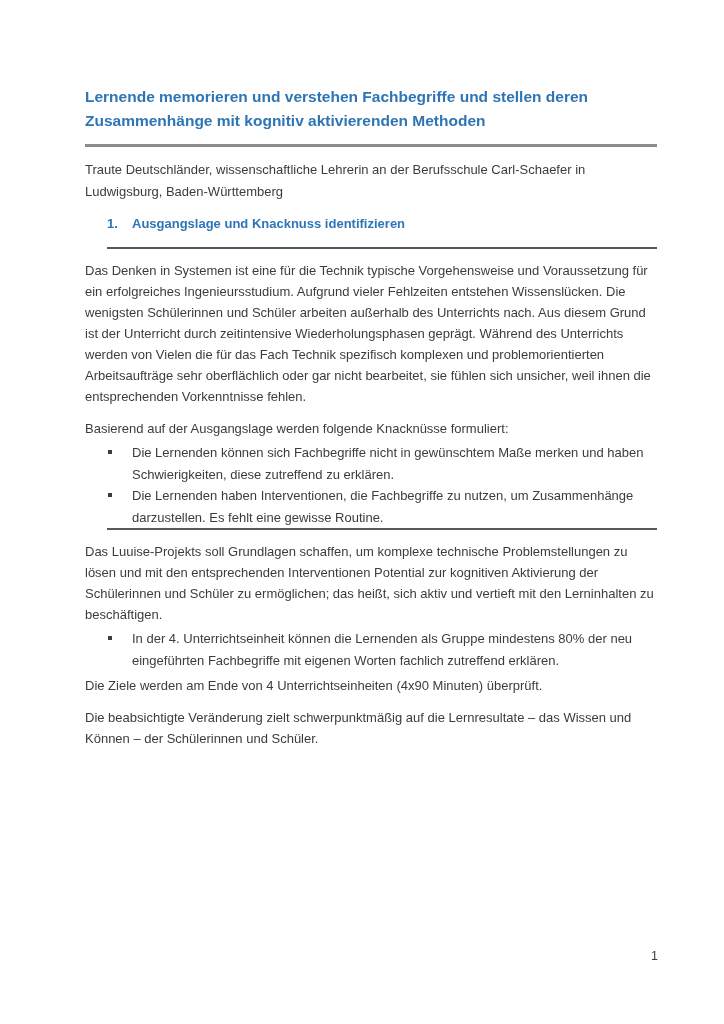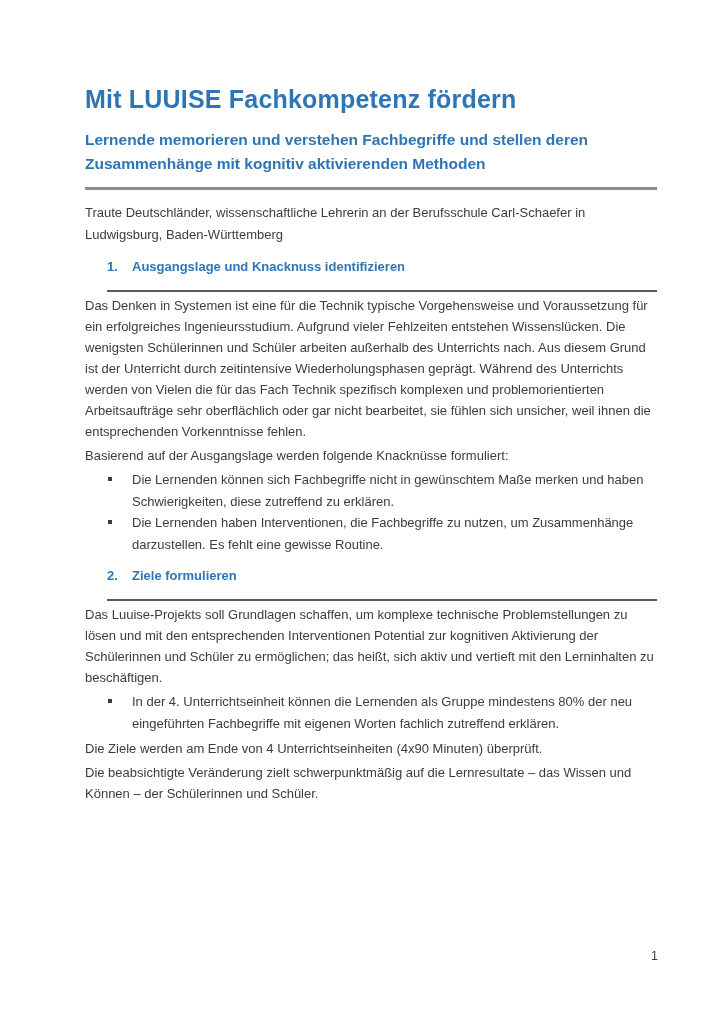--- a/index.html
+++ b/index.html
@@ -55,21 +55,21 @@
     font-weight:bold;
     color:var(--accent);
   }
   .heading-number{display:inline-block;width:25px;}
   .heading-rule{
     border:none;height:0;
     border-top:2px solid var(--rule-dark);
     margin:0 0 0 22px;
   }
   .body-par{
-    margin-top:3px;
+    margin-top:11px;
     font-size:13px;line-height:21px;
   }
   .body-par.tight{margin-top:4px;}
   ul.bullets{
     list-style:none;
     margin:3px 0 0 0;
     padding:0 0 0 22px;
   }
   ul.bullets li{
     position:relative;
@@ -87,40 +87,38 @@
     top:948px;right:66px;
     font-size:12.5px;line-height:16px;
     color:var(--body);
   }
 </style>
 </head>
 <body>
 
 <div class="page">
 
-  <h1 class="doc-title">Mit LUUISE Fachkompetenz fördern</h1>
 
   <h2 class="doc-subtitle">Lernende memorieren und verstehen Fachbegriffe und stellen deren Zusammenhänge mit kognitiv aktivierenden Methoden</h2>
   <hr class="subtitle-rule">
 
   <p class="author">Traute Deutschländer, wissenschaftliche Lehrerin an der Berufsschule Carl-Schaefer in Ludwigsburg, Baden-Württemberg</p>
 
 
   <h3 class="section-heading"><span class="heading-number">1.</span><span>Ausgangslage und Knacknuss identifizieren</span></h3>
   <hr class="heading-rule">
 
   <p class="body-par">Das Denken in Systemen ist eine für die Technik typische Vorgehensweise und Voraussetzung für ein erfolgreiches Ingenieursstudium. Aufgrund vieler Fehlzeiten entstehen Wissenslücken. Die wenigsten Schülerinnen und Schüler arbeiten außerhalb des Unterrichts nach. Aus diesem Grund ist der Unterricht durch zeitintensive Wiederholungsphasen geprägt. Während des Unterrichts werden von Vielen die für das Fach Technik spezifisch komplexen und problemorientierten Arbeitsaufträge sehr oberflächlich oder gar nicht bearbeitet, sie fühlen sich unsicher, weil ihnen die entsprechenden Vorkenntnisse fehlen.</p>
   <p class="body-par">Basierend auf der Ausgangslage werden folgende Knacknüsse formuliert:</p>
 
   <ul class="bullets">
     <li><span class="bullet-marker"></span><span>Die Lernenden können sich Fachbegriffe nicht in gewünschtem Maße merken und haben Schwierigkeiten, diese zutreffend zu erklären.</span></li>
     <li><span class="bullet-marker"></span><span>Die Lernenden haben Interventionen, die Fachbegriffe zu nutzen, um Zusammenhänge darzustellen. Es fehlt eine gewisse Routine.</span></li>
   </ul>
 
-  <h3 class="section-heading"><span class="heading-number">2.</span><span>Ziele formulieren</span></h3>
   <hr class="heading-rule">
 
   <p class="body-par">Das Luuise-Projekts soll Grundlagen schaffen, um komplexe technische Problemstellungen zu lösen und mit den entsprechenden Interventionen Potential zur kognitiven Aktivierung der Schülerinnen und Schüler zu ermöglichen; das heißt, sich aktiv und vertieft mit den Lerninhalten zu beschäftigen.</p>
 
   <ul class="bullets">
     <li><span class="bullet-marker"></span><span>In der 4. Unterrichtseinheit können die Lernenden als Gruppe mindestens 80% der neu eingeführten Fachbegriffe mit eigenen Worten fachlich zutreffend erklären.</span></li>
   </ul>
 
   <p class="body-par tight">Die Ziele werden am Ende von 4 Unterrichtseinheiten (4x90 Minuten) überprüft.</p>
   <p class="body-par">Die beabsichtigte Veränderung zielt schwerpunktmäßig auf die Lernresultate – das Wissen und Können – der Schülerinnen und Schüler.</p>

